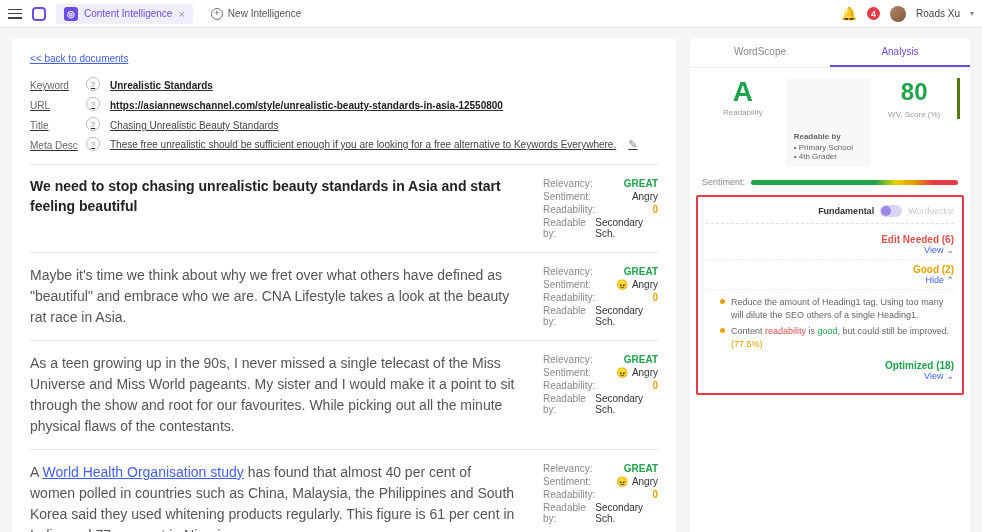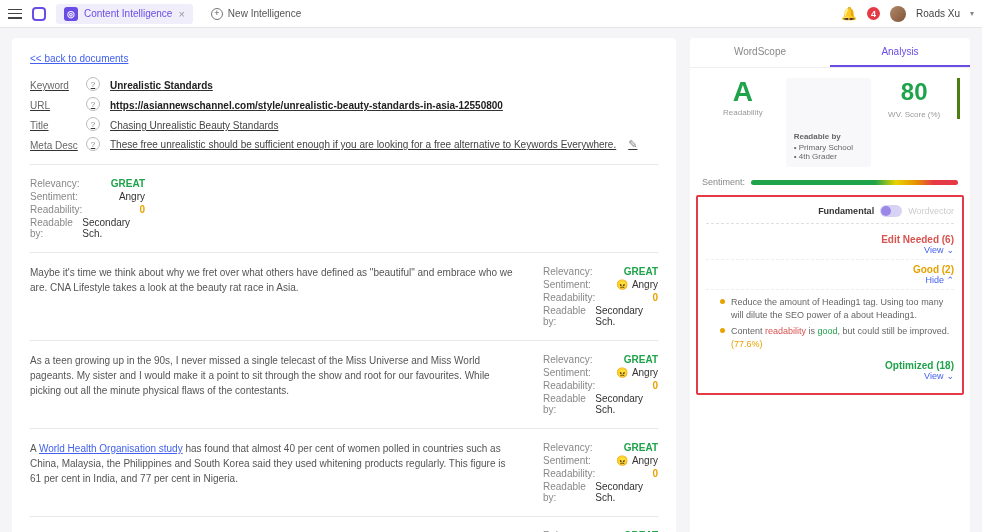--- a/index.html
+++ b/index.html
@@ -30,21 +30,21 @@
 .meta-label { width: 56px; color: #666; }
 .meta-help { width: 14px; height: 14px; border: 1px solid #bbb; border-radius: 50%; display: inline-flex; align-items: center; justify-content: center; font-size: 8px; color: #888; margin-right: 10px; cursor: help; }
 .meta-value { color: #222; font-weight: 600; display:inline-flex; align-items:center; gap:6px;}
 .meta-value.normal { font-weight: 400; color: #444; }
 .pencil { color: #888; cursor: pointer; font-size: 11px; margin-left: 6px; }
 .hr { border: none; border-top: 1px solid #e8e8ec; margin: 10px 0; }
 
 .content-block { display: flex; gap: 24px; margin: 12px 0; }
 .content-text { flex: 1; }
 .content-text h2 { font-size: 14px; font-weight: 700; color: #222; line-height: 1.4; }
-.content-text p { font-size: 10px; color: #555; line-height: 1.5; }
+.content-text p { font-size: 14px; color: #555; line-height: 1.5; }
 .content-text a { color: #4361ee; text-decoration: underline; }
 .metrics { width: 115px; font-size: 10px; }
 .metric-row { display: flex; justify-content: space-between; align-items: center; padding: 1px 0; }
 .metric-label { color: #888; }
 .metric-val { color: #333; display:inline-flex;align-items:center;gap:3px;}
 .great { color: #1fa34a; font-weight: 600; }
 .zero { color: #e8a200; font-weight: 600; }
 .emoji { font-size: 10px; }
 
 .side-card { width: 280px; background: #fff; border-radius: 4px; min-height: 490px; display: flex; flex-direction: column; }
@@ -145,20 +145,23 @@
         <span class="meta-value normal">
           <span>These free unrealistic should be sufficient enough if you are looking for a free alternative to Keywords Everywhere.</span>
           <span class="pencil">✎</span>
         </span>
       </div>
     </div>
     <hr class="hr">
 
     
     <div class="content-block">
+      <div class="content-text">
+        <h2>We need to stop chasing unrealistic beauty standards in Asia and start feeling beautiful</h2>
+      </div>
       <div class="metrics">
         <div class="metric-row">
             <span class="metric-label">Relevancy:</span>
             <span class="metric-val great">GREAT</span>
           </div>
         <div class="metric-row">
             <span class="metric-label">Sentiment:</span>
             <span class="metric-val">Angry</span>
           </div>
         <div class="metric-row">
@@ -324,21 +327,21 @@
           </span>
       </div>
 
       <div class="cat-row">
         <span class="cat-good">Good (2)</span>
         <span class="hide-link"><span>Hide</span> <span>⌃</span></span>
       </div>
       <div class="hint-list">
         <div class="hint-item">
           <span class="bullet y"></span>
-          <span>Reduce the amount of Heading1 tag. Using too many will dilute the SEO power of a about Heading1.</span>
+          <span>Reduce the amount of Heading1 tag. Using too many will dilute the SEO others of a single Heading1.</span>
         </div>
         <div class="hint-item">
           <span class="bullet y"></span>
           <span>
             <span>Content </span><span class="hl-r">readability</span><span> is </span><span class="hl-g">good</span><span>, but could still be improved. </span><span class="hl-o">(77.6%)</span>
           </span>
         </div>
       </div>
 
       <div class="cat-row" style="border-bottom:none">

